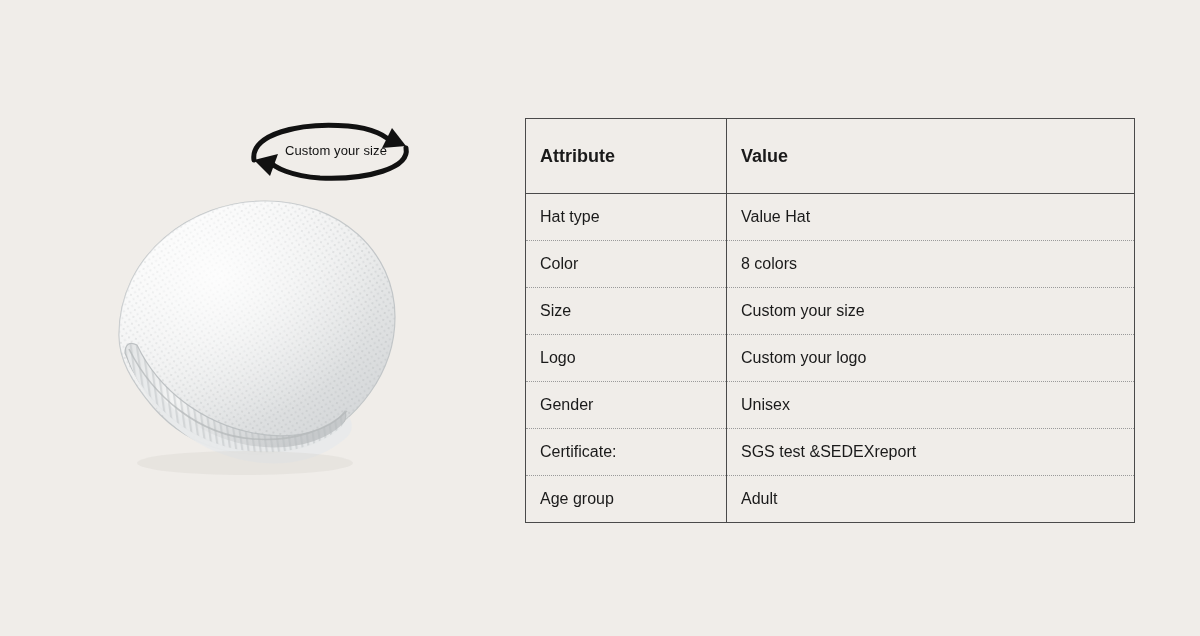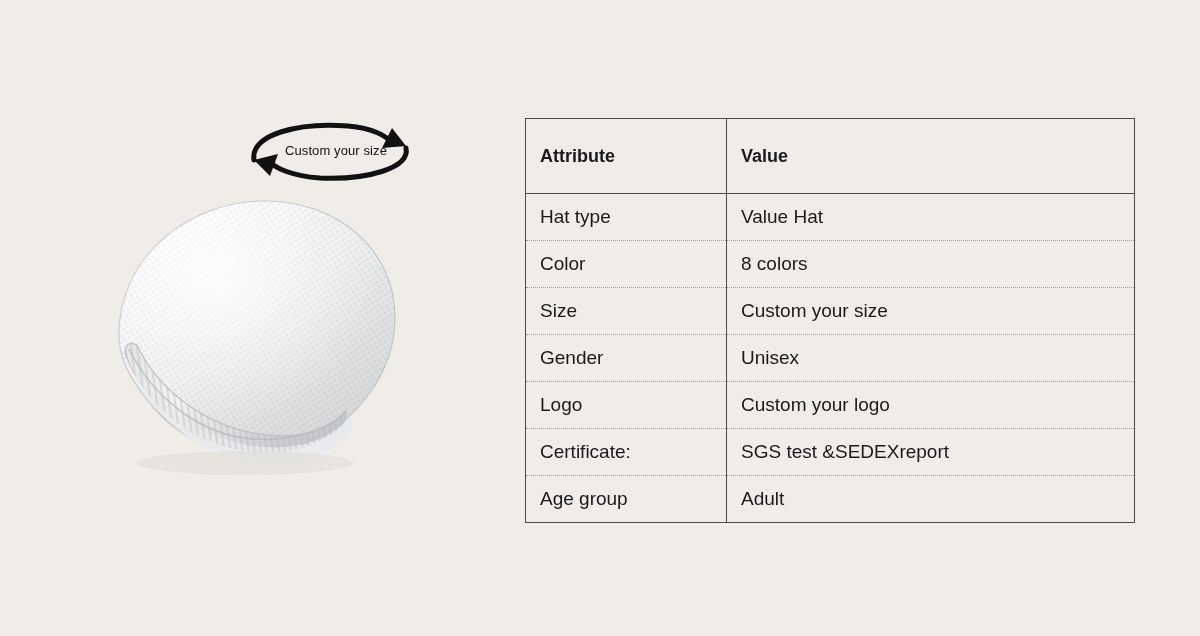--- a/index.html
+++ b/index.html
@@ -64,21 +64,21 @@
     border-collapse: collapse;
     width: 610px;
     background: transparent;
     table-layout: fixed;
   }
 
   table.spec-table th,
   table.spec-table td {
     text-align: left;
     padding: 6px 14px;
-    font-size: 19px;
+    font-size: 16px;
     color: #1a1a1a;
     font-family: "Liberation Sans", sans-serif;
     vertical-align: middle;
   }
 
   table.spec-table th {
     font-weight: bold;
     font-size: 18px;
     height: 54px;
     padding-top: 10px;
@@ -204,26 +204,26 @@
       </tr>
       <tr>
         <td class="attr-cell">Color</td>
         <td class="val-cell">8 colors</td>
       </tr>
       <tr>
         <td class="attr-cell">Size</td>
         <td class="val-cell">Custom your size</td>
       </tr>
       <tr>
+        <td class="attr-cell">Logo</td>
+        <td class="val-cell">Custom your logo</td>
+      </tr>
+      <tr>
         <td class="attr-cell">Gender</td>
         <td class="val-cell">Unisex</td>
-      </tr>
-      <tr>
-        <td class="attr-cell">Logo</td>
-        <td class="val-cell">Custom your logo</td>
       </tr>
       <tr>
         <td class="attr-cell">Certificate:</td>
         <td class="val-cell">SGS test &amp;SEDEXreport</td>
       </tr>
       <tr>
         <td class="attr-cell">Age group</td>
         <td class="val-cell">Adult</td>
       </tr>
     </tbody>

